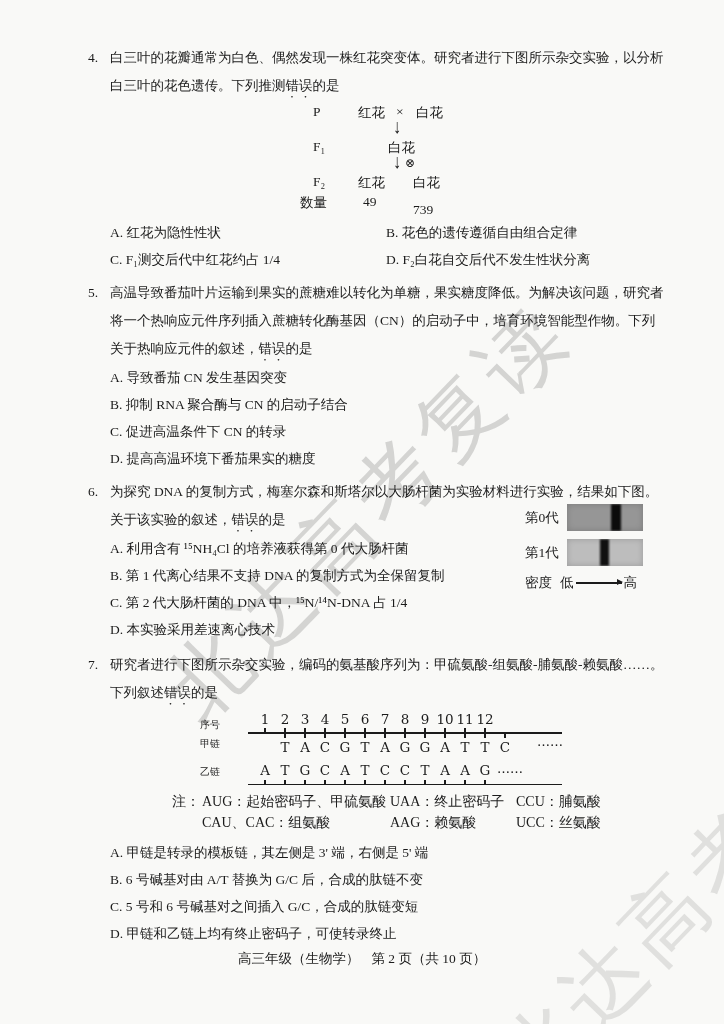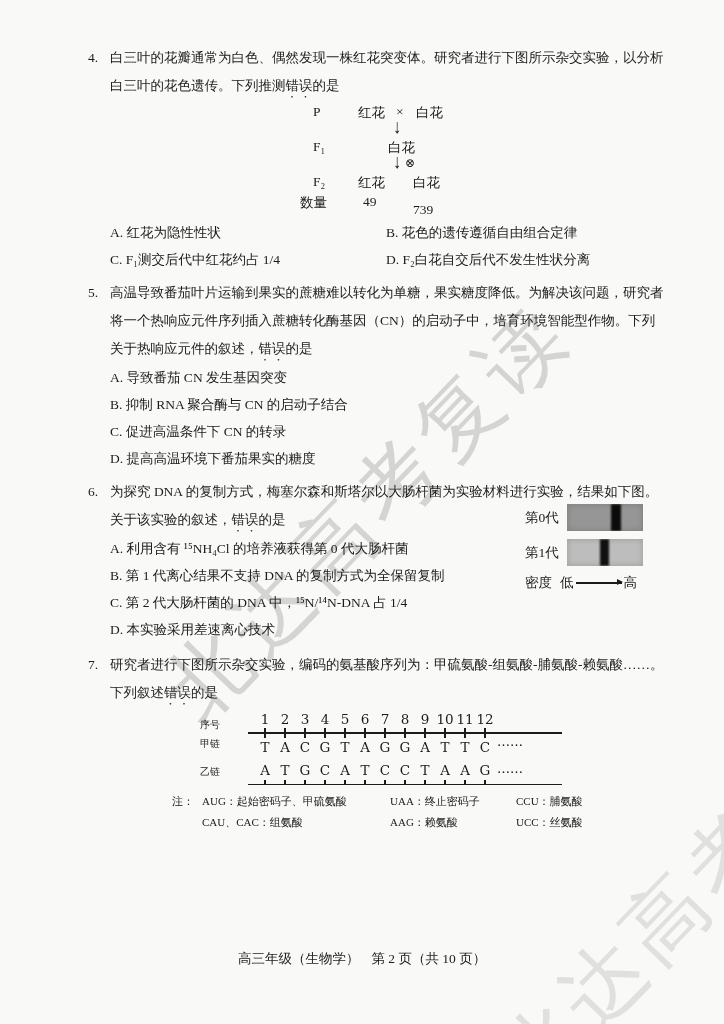--- a/index.html
+++ b/index.html
@@ -68,29 +68,29 @@
   
   .seq { position:relative; margin-top:4px; margin-left:90px; width:380px;
          font-family:"DejaVu Serif","Liberation Serif",serif; }
   .seq-row { display:flex; align-items:flex-end; }
   .seq-label { width:55px; flex:none; font-size:10px; }
   .seq-cell { display:flex; flex-direction:column; align-items:center; width:20px; flex:none;
               font-size:13.5px; line-height:15px; }
   .row-num .seq-cell::after { content:""; width:1.2px; height:4px; background:#1b1b1b; margin-top:1px; }
   .row-a .seq-cell::before  { content:""; width:1.2px; height:4px; background:#1b1b1b; margin-bottom:2px; }
   .row-b .seq-cell::after   { content:""; width:1.2px; height:4px; background:#1b1b1b; margin-top:2px; }
-  .row-a { margin-top:0; }
+  .row-a { margin-top:0;gap:20px; }
   .row-b { margin-top:6px; }
   .seq-line { margin-left:48px; width:314px; height:1.5px; background:#1b1b1b; }
   .seq-tail { font-size:13px; line-height:15px; padding-bottom:6px; margin-left:2px; }
   .row-b .seq-tail { padding-bottom:8px; }
   .row-a .seq-label, .row-b .seq-label { align-self:center; }
 
   
-  .note { margin-top:6px; margin-left:62px; font-size:11px; line-height:21px; }
+  .note { margin-top:6px; margin-left:62px; font-size:14px; line-height:21px; }
   .note-grid { display:grid; grid-template-columns:218px 126px auto; }
   .note-prefix { display:inline-block; width:30px; }
   .note-indent { padding-left:30px; }
 
   .q7opts { margin-top:6px; }
 
   .footer { position:absolute; z-index:2; left:0; top:950px; width:100%;
             text-align:center; font-size:13.5px; }
   .footer .gap { display:inline-block; width:12px; }
 </style>
@@ -225,20 +225,26 @@
           <div>UAA：终止密码子</div>
           <div>CCU：脯氨酸</div>
         </div>
         <div class="note-grid">
           <div class="note-indent">CAU、CAC：组氨酸</div>
           <div>AAG：赖氨酸</div>
           <div>UCC：丝氨酸</div>
         </div>
       </div>
 
+      <div class="opts1 q7opts">
+        <div class="opt">A. 甲链是转录的模板链，其左侧是 3' 端，右侧是 5' 端</div>
+        <div class="opt">B. 6 号碱基对由 A/T 替换为 G/C 后，合成的肽链不变</div>
+        <div class="opt">C. 5 号和 6 号碱基对之间插入 G/C，合成的肽链变短</div>
+        <div class="opt">D. 甲链和乙链上均有终止密码子，可使转录终止</div>
+      </div>
     </div>
   </div>
 
   <div class="gel">
     <div class="gel-row">
       <span class="gel-label">第0代</span>
       <div class="gel-box" style="background: rgb(150, 150, 150);">
           <div class="gel-band" style="left: 58%; width: 10px; background: rgb(11, 11, 11); filter: blur(1px);"></div>
         </div>
     </div>

